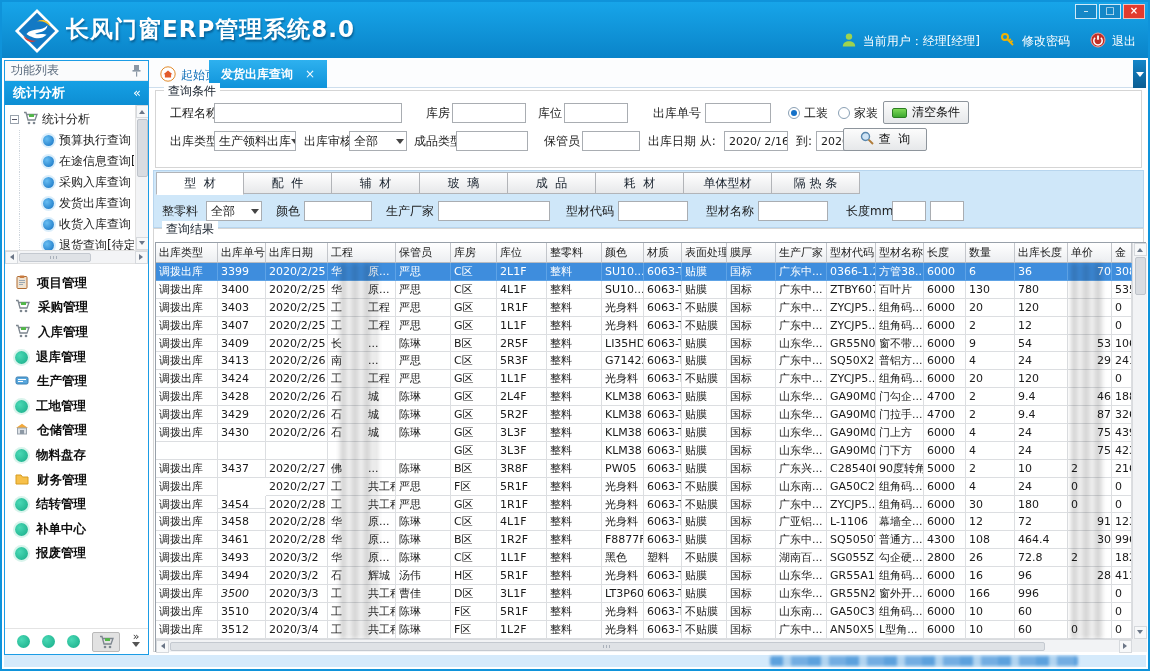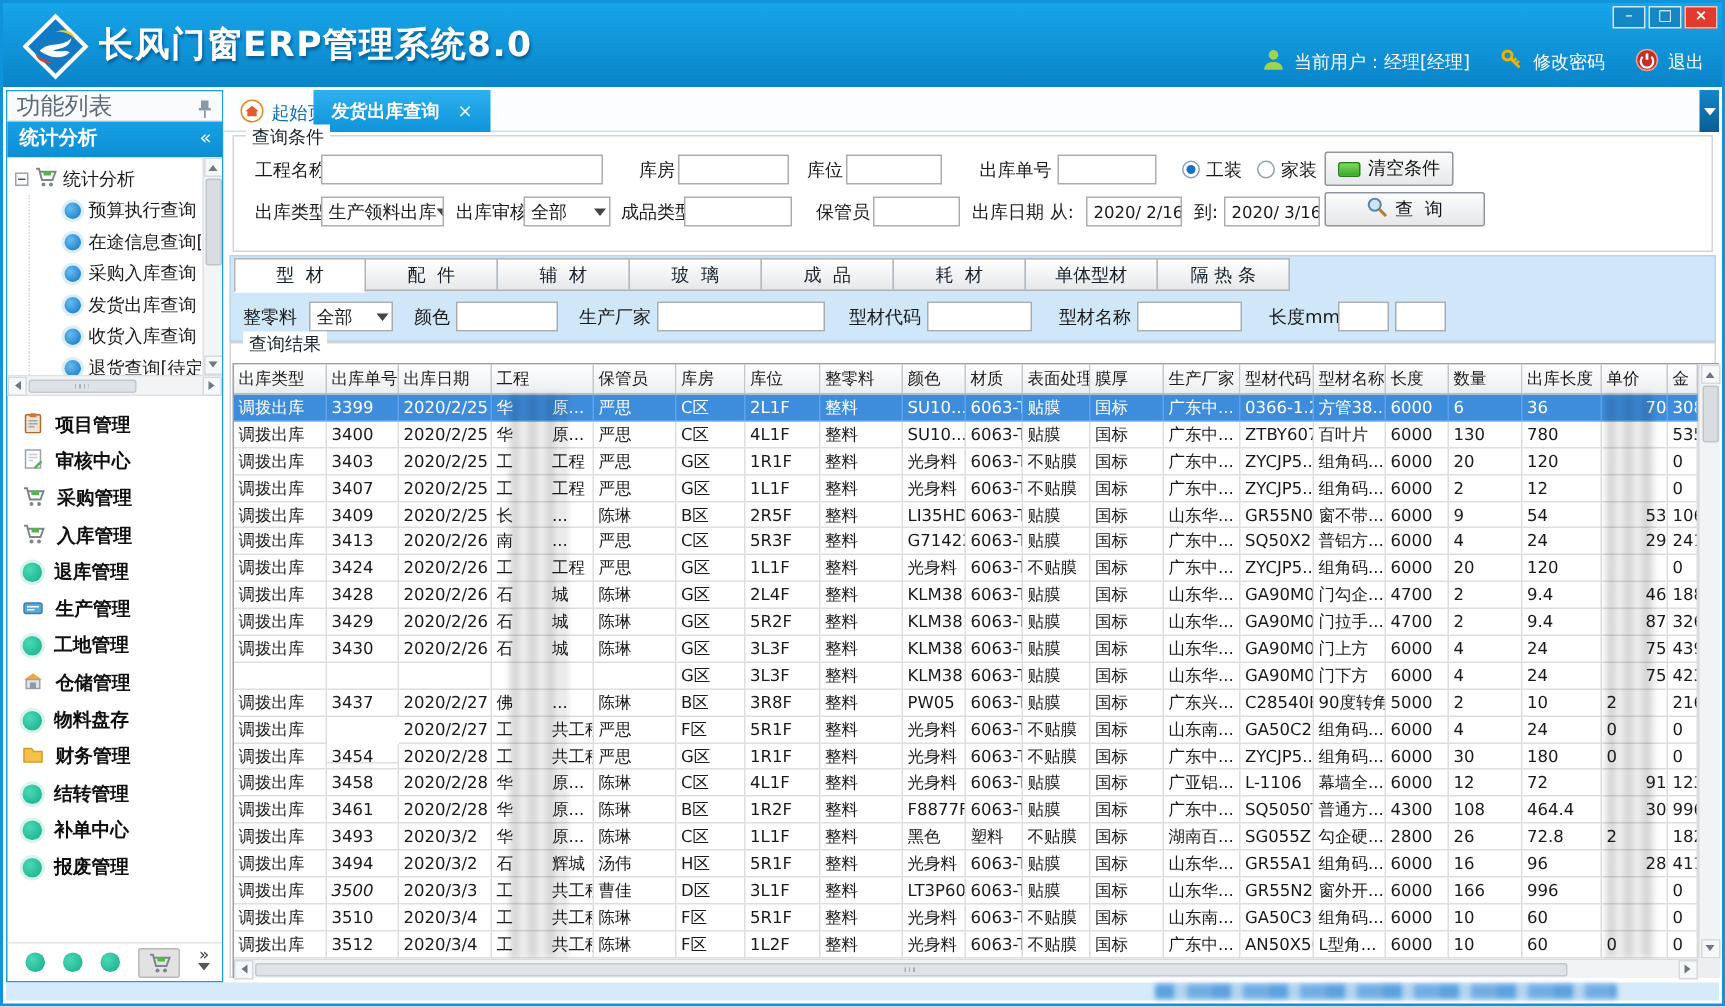--- a/index.html
+++ b/index.html
@@ -17,21 +17,21 @@
   .winbtn{width:22px;height:15px;font-size:10px;line-height:12px;text-align:center;color:#fff;
           border:1px solid #cfe9f8;background:#1587c7;cursor:default;}
   .winbtn.close{background:#e23b2e;border-color:#f3c0ba;font-weight:bold;}
   .userbar{position:absolute;right:12px;top:30px;display:flex;align-items:center;gap:6px;color:#fff;}
   .userbar .sep{width:8px;}
 
   
   .sidebar{position:absolute;left:2px;top:58px;width:145px;bottom:14px;background:#fff;
            border:1px solid #1b9ce5;display:flex;flex-direction:column;}
   .panel-title{height:20px;line-height:19px;padding:0 6px;color:#5a6b7d;background:#fafbfc;
-               border-bottom:1px solid #e4e7ea;position:relative;font-size:16px;}
+               border-bottom:1px solid #e4e7ea;position:relative;font-size:12px;}
   .pin{position:absolute;right:5px;top:3px;width:12px;height:14px;}
   .section-bar{height:24px;background:linear-gradient(#16a0e5,#0d8ed3);color:#fff;font-weight:bold;
                line-height:24px;padding:0 8px;position:relative;font-size:13px;}
   .collapse{position:absolute;right:7px;top:0;font-weight:normal;font-size:13px;}
   .treewrap{height:146px;position:relative;overflow:hidden;background:#fff;border-bottom:1px solid #e0e0e0;}
   .tree{padding:4px 14px 0 5px;}
   .tree-root{display:flex;align-items:center;gap:4px;height:21px;white-space:nowrap;}
   .expander{width:9px;height:9px;border:1px solid #9aa3ad;background:#fff;position:relative;flex:0 0 auto;}
   .expander::after{content:"";position:absolute;left:1px;right:1px;top:3px;height:1px;background:#556;}
   .tree-item{display:flex;align-items:center;gap:5px;height:21px;padding-left:23px;white-space:nowrap;
@@ -260,28 +260,20 @@
     <div class="modules" id="moduleList">
         <div class="module-item">
           <span><svg width="14" height="14" viewBox="0 0 14 14">
               <rect x="2" y="1.5" width="10" height="12" rx="1" fill="#efe3d2" stroke="#b06a2f"></rect>
               <rect x="4.5" y="0.5" width="5" height="2.6" rx="1" fill="#c87a3e"></rect>
               <path d="M4 5.5h6M4 7.5h6M4 9.5h4" stroke="#9aa7b2" stroke-width="1"></path>
             </svg></span>
           <span>项目管理</span>
         </div>
         <div class="module-item">
-          <span><svg width="14" height="14" viewBox="0 0 14 14">
-              <rect x="2" y="1" width="10" height="12" fill="#fff" stroke="#9aa3ad"></rect>
-              <path d="M4 4h6M4 6h6M4 8h3" stroke="#c3ccd4" stroke-width="1"></path>
-              <path d="M7.5 12.5l4.5-4.5 1.2 1.2-4.5 4.5z" fill="#54b44e"></path>
-            </svg></span>
-          <span>审核中心</span>
-        </div>
-        <div class="module-item">
           <span><svg width="15" height="14" viewBox="0 0 15 14">
               <path d="M1 1.5h2l2 7.5h7l2-5.5H4" fill="none" stroke="#7d868f" stroke-width="1.3"></path>
               <rect x="6" y="3.2" width="5" height="2.8" fill="#52b848"></rect>
               <circle cx="6" cy="12" r="1.3" fill="#7d868f"></circle>
               <circle cx="11" cy="12" r="1.3" fill="#7d868f"></circle>
             </svg></span>
           <span>采购管理</span>
         </div>
         <div class="module-item">
           <span><svg width="15" height="14" viewBox="0 0 15 14">
@@ -417,21 +409,21 @@
       <span class="f-label" style="left:388px;top:40px;">保管员</span>
       <input class="f-input" style="left: 426px; top: 40px; width: 58px;">
       <span class="f-label" style="left:492px;top:40px;">出库日期 从:</span>
       <div class="combo" style="left:568px;top:40px;width:64px;">
         <span style="font-size:11px;">2020/ 2/16</span>
       </div>
       <span class="f-label" style="left:640px;top:40px;">到:</span>
       <div class="combo" style="left:660px;top:40px;width:64px;">
         <span style="font-size:11px;">2020/ 3/16</span>
       </div>
-      <div class="btn" style="left:727px;top:37px;width:107px;">
+      <div class="btn" style="left:687px;top:37px;width:84px;">
         <span>
           <svg width="14" height="14" viewBox="0 0 14 14">
               <circle cx="5.5" cy="5.5" r="4" fill="#cfe4f5" stroke="#5a87ad" stroke-width="1.4"></circle>
               <path d="M8.6 8.6 13 13" stroke="#b07c3a" stroke-width="2"></path>
             </svg>
         </span>
         <span style="white-space:pre;">查  询</span>
       </div>
     </div>
 

